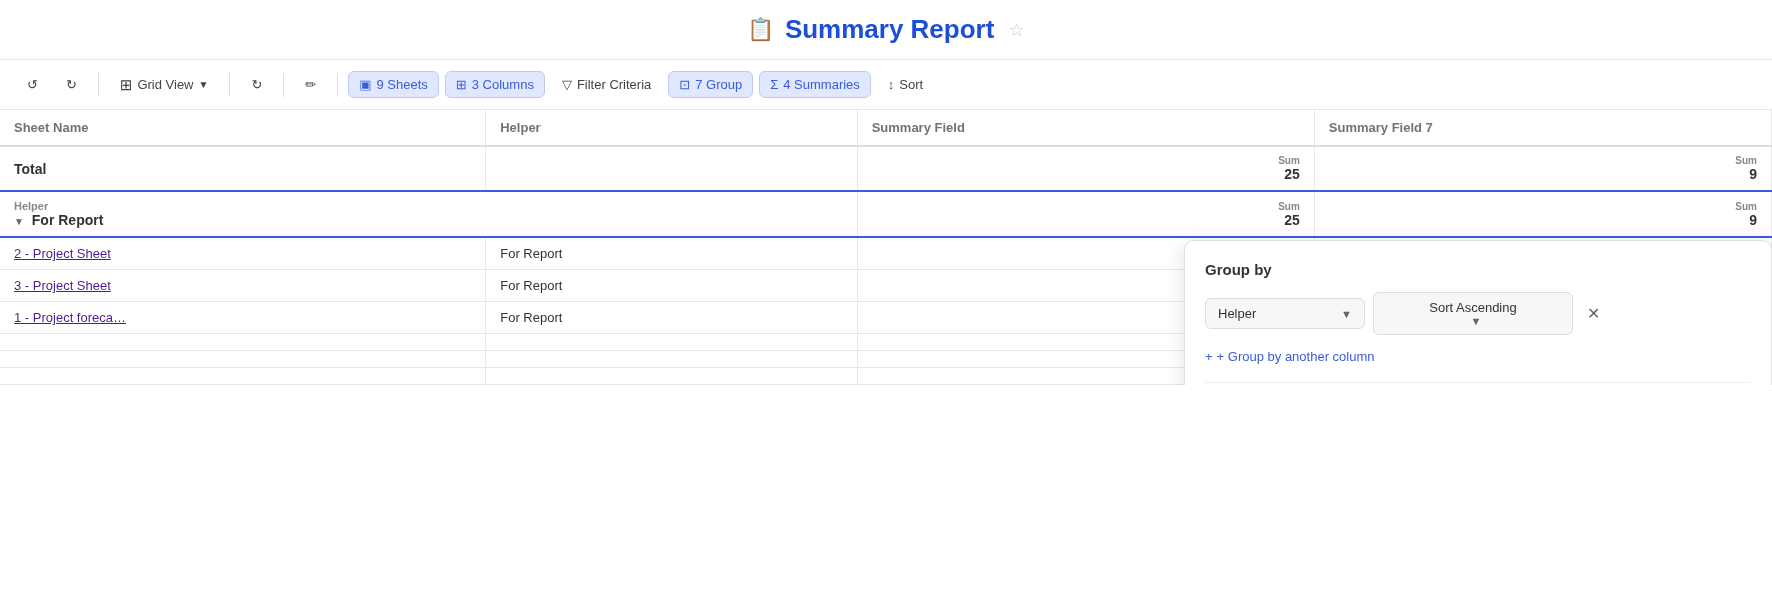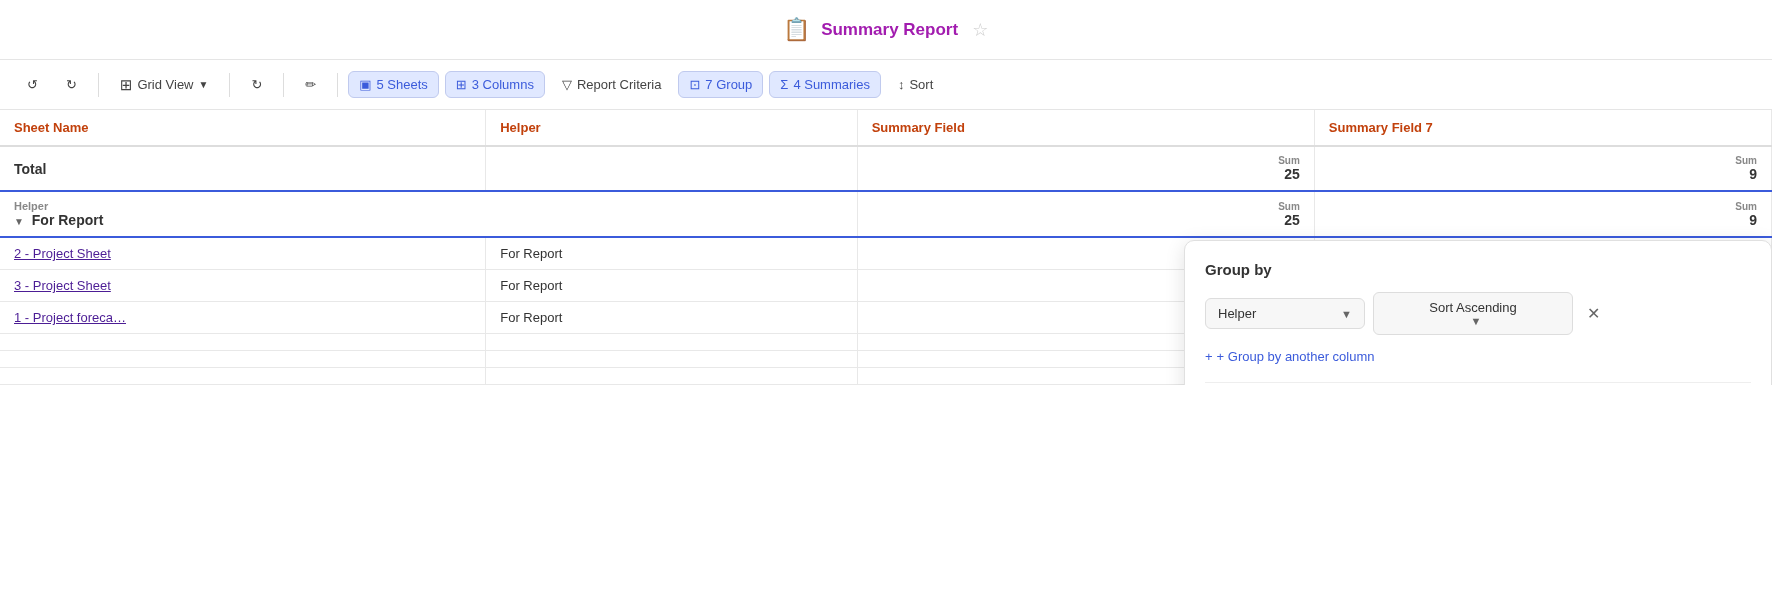--- a/index.html
+++ b/index.html
@@ -6,42 +6,42 @@
     body { font-family: -apple-system, BlinkMacSystemFont, 'Segoe UI', sans-serif; background: #fff; color: #333; font-size: 14px; }
 
     
     .app-header {
       display: flex; align-items: center; justify-content: center;
       padding: 12px 20px; border-bottom: 1px solid #e5e5e5; position: relative;
       height: 60px;
     }
     .app-title-area { display: flex; align-items: center; gap: 10px; }
     .app-title-icon { color: #e8a838; font-size: 22px; }
-    .app-title-text { font-size: 17px; font-weight: 700; color: #a21caf; }
+    .app-title-text { font-size: 26px; font-weight: 700; color: #1d4ed8; }
     .star-icon { color: #ccc; font-size: 18px; cursor: pointer; margin-left: 4px; }
 
     
     .toolbar {
       display: flex; align-items: center; padding: 8px 16px; gap: 6px;
       border-bottom: 1px solid #e5e5e5; height: 50px;
     }
     .toolbar-btn {
       display: flex; align-items: center; gap: 5px;
       padding: 5px 10px; border-radius: 6px; border: 1px solid transparent;
       cursor: pointer; font-size: 13px; background: transparent; color: #444;
     }
     .toolbar-btn.active { background: #e0e8ff; border-color: #c0caee; color: #3b5bdb; }
     .toolbar-separator { width: 1px; height: 24px; background: #ddd; margin: 0 4px; }
     .toolbar-icon { font-size: 15px; }
     .toolbar-btn .caret { font-size: 10px; }
     .grid-table { width: 100%; border-collapse: collapse; }
     .grid-table th {
       text-align: left; padding: 10px 14px; font-weight: 600; font-size: 13px;
       background: #fff; border-bottom: 2px solid #ddd; border-right: 1px solid #e8e8e8;
-      color: #c2410c;
+      color: #737373;
     }
     .grid-table td {
       padding: 8px 14px; border-bottom: 1px solid #e8e8e8; border-right: 1px solid #e8e8e8;
       font-size: 13px; color: #333;
     }
     .grid-table td.number { text-align: right; }
     .grid-table .row-link a { color: #4c1d95; text-decoration: underline; cursor: pointer; }
 
     .total-row td { font-weight: 700; font-size: 14px; }
     .group-header-row td { font-weight: 700; font-size: 14px; }
@@ -121,29 +121,29 @@
     <span>Grid View</span>
     <span class="caret">▼</span>
   </button>
   <div class="toolbar-separator"></div>
   <button class="toolbar-btn">↻</button>
   <div class="toolbar-separator"></div>
   <button class="toolbar-btn">✏</button>
   <div class="toolbar-separator"></div>
   <button class="toolbar-btn active">
     <span>▣</span>
-    <span>5 Sheets</span>
+    <span>9 Sheets</span>
   </button>
   <button class="toolbar-btn active">
     <span>⊞</span>
     <span>3 Columns</span>
   </button>
   <button class="toolbar-btn">
     <span>▽</span>
-    <span>Report Criteria</span>
+    <span>Filter Criteria</span>
   </button>
   <button class="toolbar-btn active">
     <span>⊡</span>
     <span>7 Group</span>
   </button>
   <button class="toolbar-btn active">
     <span>Σ</span>
     <span>4 Summaries</span>
   </button>
   <button class="toolbar-btn">

